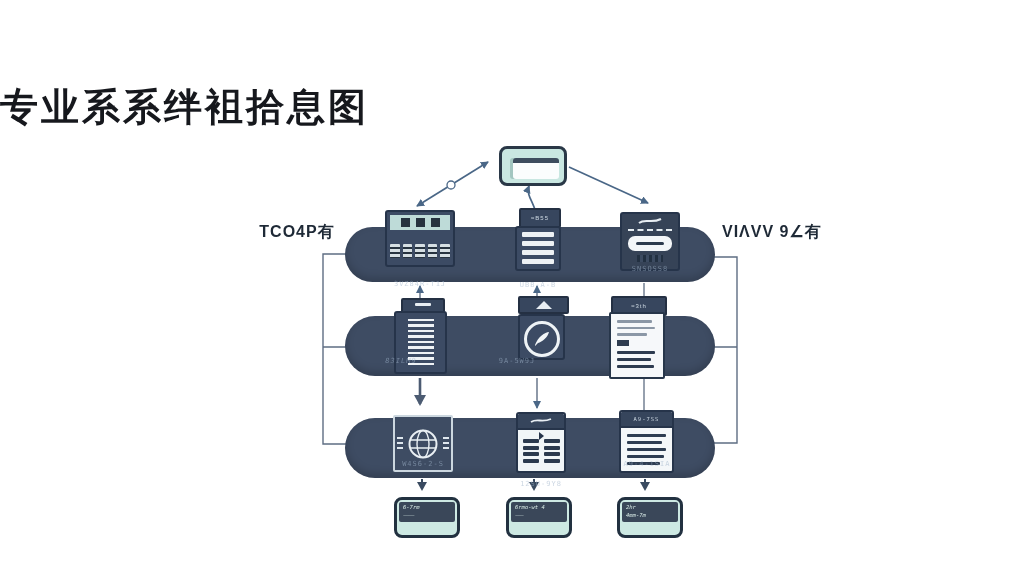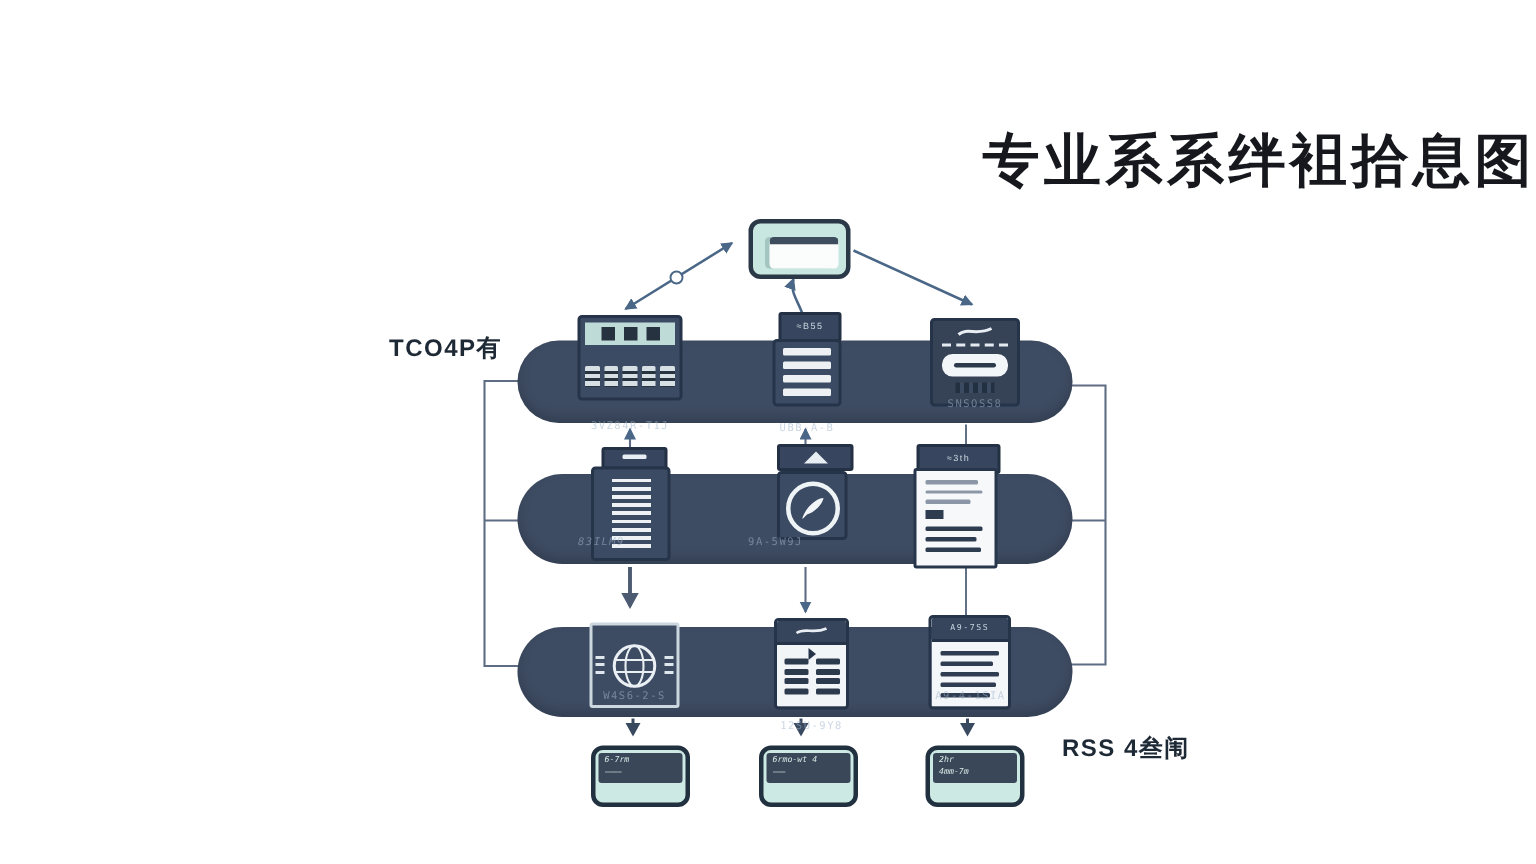--- a/index.html
+++ b/index.html
@@ -1,18 +1,18 @@
 <!DOCTYPE html>
 <html style="--bar: #3e4c63; --mint: #c9e7e1; --arrow: #4a6787; --ink: #16181d; --label-ink: #1e2936;"><head>
 <meta charset="utf-8">
 <style>
   html,body{margin:0;padding:0;background:#fff;}
   .stage{position:relative;width:1024px;height:576px;background:#fff;overflow:hidden;
          font-family:"Liberation Sans",sans-serif;}
-  .title{position:absolute;left:0;top:82px;width:100%;text-align:right;
+  .title{position:absolute;left:0;top:82px;width:100%;text-align:left;
          font-size:38px;font-weight:700;letter-spacing:3px;color:var(--ink,#16181d);}
   .wires{position:absolute;left:0;top:0;width:1024px;height:576px;}
 
   
   .bar{position:absolute;left:345px;width:370px;background:var(--bar,#3e4c63);
        border-radius:32px;box-shadow:inset 0 -4px 8px rgba(0,0,0,.18);}
   .bar1{top:227px;height:55px;}
   .bar2{top:316px;height:60px;}
   .bar3{top:418px;height:60px;}
 
@@ -149,21 +149,21 @@
 
   <div class="bar bar1"></div>
   <div class="bar bar2"></div>
   <div class="bar bar3"></div>
 
   <div class="monitor">
     <div class="monitor-screen"></div>
   </div>
 
   <div class="lbl" style="left:252px;top:222px;width:90px;text-align:center;">TCO4P有</div>
-  <div class="lbl" style="left:708px;top:489px;width:120px;">RSS 4叁闱</div>
+  <div class="lbl" style="left:722px;top:222px;width:120px;">VIΛVV 9∠有</div>
 
   <div class="ic dark" style="left:385px;top:210px;width:70px;height:57px;">
     <div class="srv-top">
       <div class="chip"></div>
         <div class="chip"></div>
         <div class="chip"></div>
     </div>
     <div class="srv-bot">
       <div class="dip"></div>
         <div class="dip"></div>

